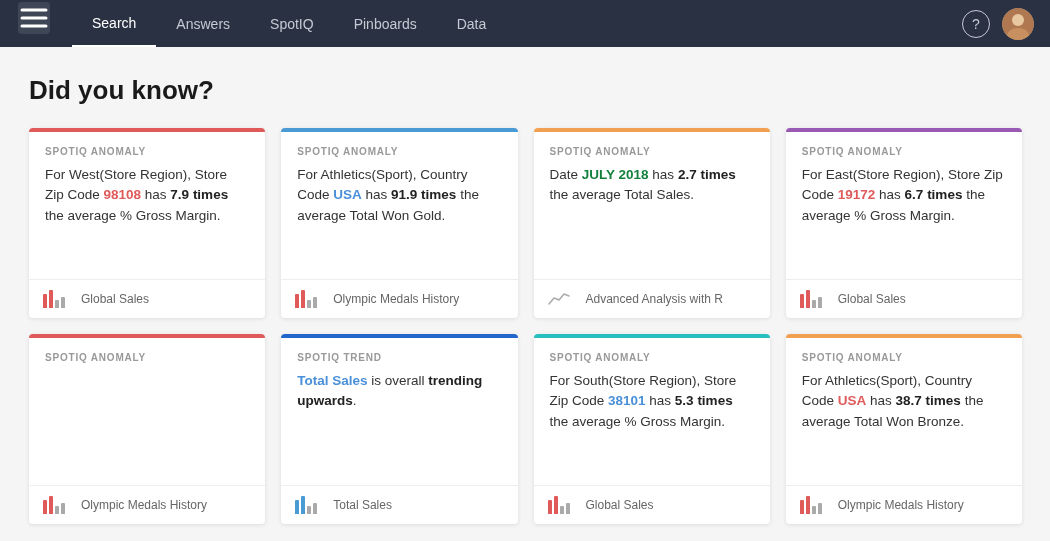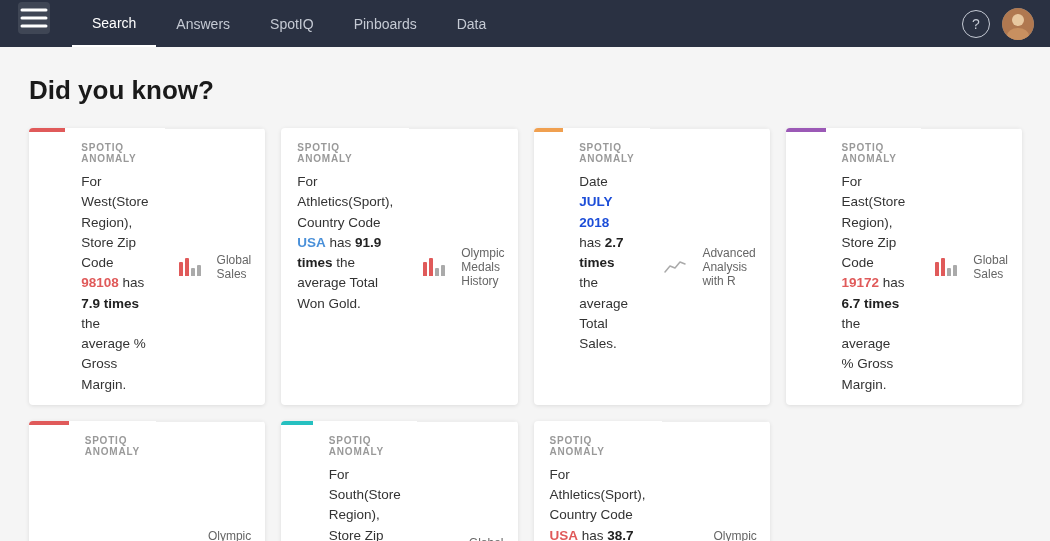--- a/index.html
+++ b/index.html
@@ -92,20 +92,21 @@
       grid-template-columns: repeat(4, 1fr);
       grid-template-rows: repeat(2, auto);
       gap: 16px;
     }
 
     .card {
       background: #fff;
       border-radius: 4px;
       box-shadow: 0 1px 4px rgba(0,0,0,0.1);
       display: flex;
+      flex-direction: column;
       overflow: hidden;
       min-height: 190px;
     }
     .card-top-border {
       height: 4px;
       width: 100%;
     }
     .card-body {
       padding: 14px 16px 10px 16px;
       flex: 1;
@@ -118,21 +119,21 @@
       margin-bottom: 8px;
       text-transform: uppercase;
     }
     .card-text {
       font-size: 13.5px;
       color: #333;
       line-height: 1.5;
     }
     .card-text .highlight-red { color: #e05a5a; font-weight: 700; }
     .card-text .highlight-blue { color: #4a90d9; font-weight: 700; }
-    .card-text .highlight-orange { color: #1d4ed8; font-weight: 700; }
+    .card-text .highlight-orange { color: #15803d; font-weight: 700; }
     .card-text strong { font-weight: 700; color: #222; }
 
     .card-footer {
       border-top: 1px solid #eee;
       padding: 8px 14px;
       display: flex;
       align-items: center;
       gap: 16px;
     }
     .card-footer-icon {
@@ -284,20 +285,38 @@
               <div class="bar" style="height: 14px; background: rgb(224, 90, 90);"></div>
               <div class="bar" style="height: 18px; background: rgb(224, 90, 90);"></div>
               <div class="bar" style="height: 8px; background: rgb(170, 170, 170);"></div>
               <div class="bar" style="height: 11px; background: rgb(170, 170, 170);"></div>
             </div>
           </div>
           <span class="card-footer-text">Olympic Medals History</span>
         </div>
       </div>
       <div class="card">
+        <div class="card-top-border" style="background: rgb(34, 102, 204);"></div>
+        <div class="card-body">
+          <div class="card-label">SPOTIQ TREND</div>
+          <div class="card-text"><span class="highlight-blue">Total Sales</span> is overall <strong>trending upwards</strong>.</div>
+        </div>
+        <div class="card-footer">
+          <div class="card-footer-icon">
+            <div class="mini-bar-chart">
+              <div class="bar" style="height: 14px; background: rgb(74, 155, 212);"></div>
+              <div class="bar" style="height: 18px; background: rgb(74, 155, 212);"></div>
+              <div class="bar" style="height: 8px; background: rgb(170, 170, 170);"></div>
+              <div class="bar" style="height: 11px; background: rgb(170, 170, 170);"></div>
+            </div>
+          </div>
+          <span class="card-footer-text">Total Sales</span>
+        </div>
+      </div>
+      <div class="card">
         <div class="card-top-border" style="background: rgb(38, 192, 192);"></div>
         <div class="card-body">
           <div class="card-label">SPOTIQ ANOMALY</div>
           <div class="card-text">For South(Store Region), Store Zip Code <span class="highlight-blue">38101</span> has <strong>5.3 times</strong> the average % Gross Margin.</div>
         </div>
         <div class="card-footer">
           <div class="card-footer-icon">
             <div class="mini-bar-chart">
               <div class="bar" style="height: 14px; background: rgb(224, 90, 90);"></div>
               <div class="bar" style="height: 18px; background: rgb(224, 90, 90);"></div>

